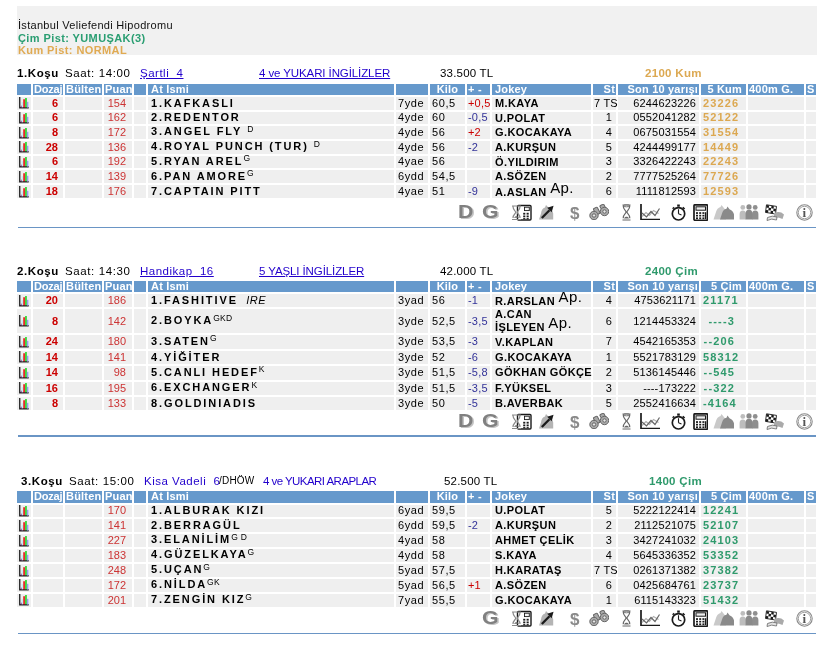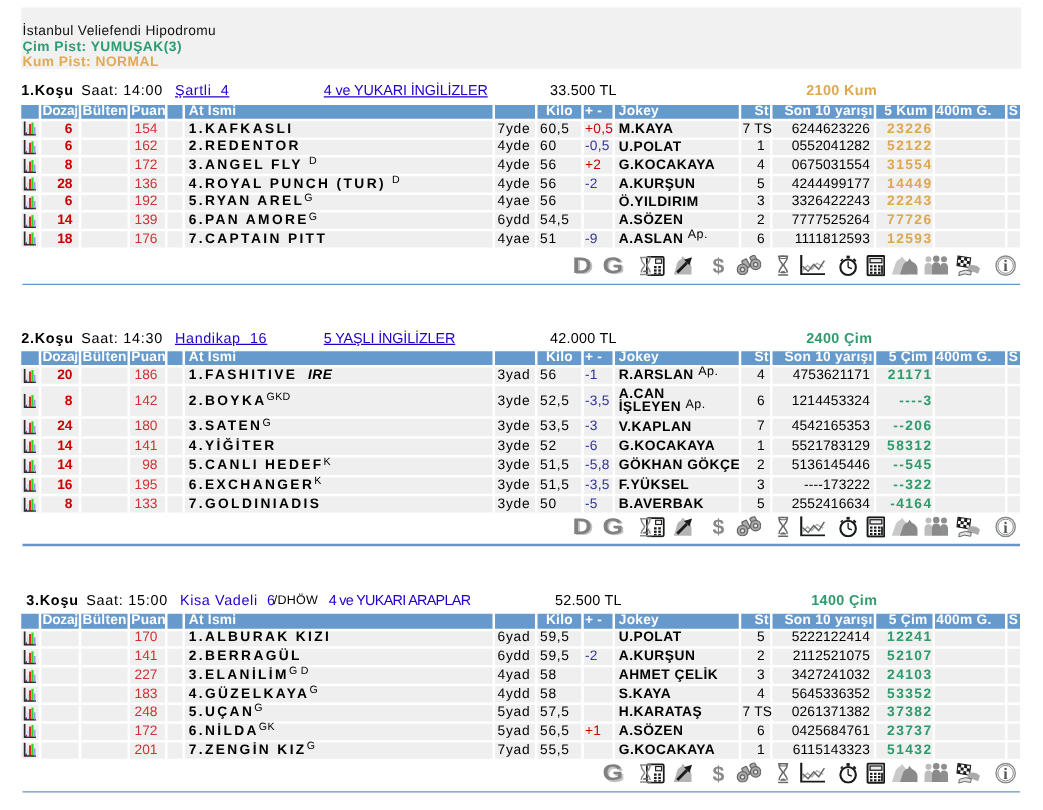--- a/index.html
+++ b/index.html
@@ -25,26 +25,26 @@
 table.rc td.ic{padding:0;text-align:center;}
 table.rc td.doz{text-align:right;padding-right:5px;color:#cc0000;font-weight:bold;}
 table.rc td.pua{text-align:right;padding-right:6px;color:#cc3333;}
 table.rc td.nm{font-weight:bold;letter-spacing:1.9px;padding-left:3px;}
 table.rc td.nm sup{font-weight:normal;font-size:8.5px;letter-spacing:0.3px;}
 table.rc td.ag,td.kl{letter-spacing:0.6px;}
 table.rc td.pm{letter-spacing:0.2px;padding:0 0 0 1px;}
 table.rc td.pm.pr,table.rc .pr{color:#cc0000;}
 table.rc td.pm.pb,table.rc .pb{color:#333399;}
 table.rc td.jk{font-weight:bold;letter-spacing:0.4px;padding-left:3px;}
-table.rc td.jk sup{font-weight:normal;font-size:10px;}
+table.rc td.jk sup{font-weight:normal;font-size:15px;}
 .tall td{height:24px;}
 table.rc td.jk{line-height:11px;}
 table.rc td.st{text-align:right;padding:0 4px 0 1px;letter-spacing:0.2px;}
 table.rc td.sn{text-align:right;padding-right:3px;letter-spacing:0.15px;}
-table.rc td.v5{text-align:right;padding-right:0;font-weight:bold;letter-spacing:1.15px;}
+table.rc td.v5{text-align:right;padding-right:11px;font-weight:bold;letter-spacing:1.15px;}
 table.rc td.v5.k{color:#dca851;}
 table.rc td.v5.c{color:#2f9a6c;}
 .icons{position:absolute;height:18px;}
 .icons svg{position:absolute;top:0;}
 .dg{position:absolute;top:-2px;font-size:18px;font-weight:bold;color:#808080;font-family:"Liberation Sans",sans-serif;text-shadow:1.2px 1.2px 0 #c4c4c4;display:inline-block;transform:scaleX(1.18);transform-origin:left;}
 .bline{position:absolute;left:18px;width:798px;height:1.5px;background:#6a95c5;}
 sup{vertical-align:baseline;position:relative;top:-3.5px;}
 </style></head><body>
 <div id="page">
     <div class="band">
@@ -438,21 +438,21 @@
               <rect x="3.6" y="6" width="1.8" height="6" fill="#bfeef2"></rect>
               <rect x="5.6" y="2.6" width="2" height="9.4" fill="#e82020"></rect>
               <rect x="7.8" y="1.2" width="2" height="10.8" fill="#2ad42a"></rect>
               <rect x="9.9" y="5.6" width="1.7" height="6.8" fill="#9a9af0"></rect>
             </svg>
           </td>
           <td class="doz">20</td>
           <td></td>
           <td class="pua">186</td>
           <td></td>
-          <td class="nm">1.FASHITIVE <i style="font-weight:bold;letter-spacing:0.4px">&nbsp;IRE</i></td>
+          <td class="nm">1.FASHITIVE <i style="font-weight:normal;letter-spacing:0.4px">&nbsp;IRE</i></td>
           <td class="ag">3yad</td>
           <td class="kl">56</td>
           <td class="pm pb">-1</td>
           <td class="jk">R.ARSLAN <sup>Ap.</sup></td>
           <td class="st">4</td>
           <td class="sn">4753621171</td>
           <td class="v5 c">21171</td>
           <td></td>
           <td></td>
         </tr>
@@ -594,21 +594,21 @@
               <rect x="3.6" y="6" width="1.8" height="6" fill="#bfeef2"></rect>
               <rect x="5.6" y="2.6" width="2" height="9.4" fill="#e82020"></rect>
               <rect x="7.8" y="1.2" width="2" height="10.8" fill="#2ad42a"></rect>
               <rect x="9.9" y="5.6" width="1.7" height="6.8" fill="#9a9af0"></rect>
             </svg>
           </td>
           <td class="doz">8</td>
           <td></td>
           <td class="pua">133</td>
           <td></td>
-          <td class="nm">7.GOLDINIADIS</td>
+          <td class="nm">8.GOLDINIADIS</td>
           <td class="ag">3yde</td>
           <td class="kl">50</td>
           <td class="pm pb">-5</td>
           <td class="jk">B.AVERBAK</td>
           <td class="st">5</td>
           <td class="sn">2552416634</td>
           <td class="v5 c">-4164</td>
           <td></td>
           <td></td>
         </tr>

